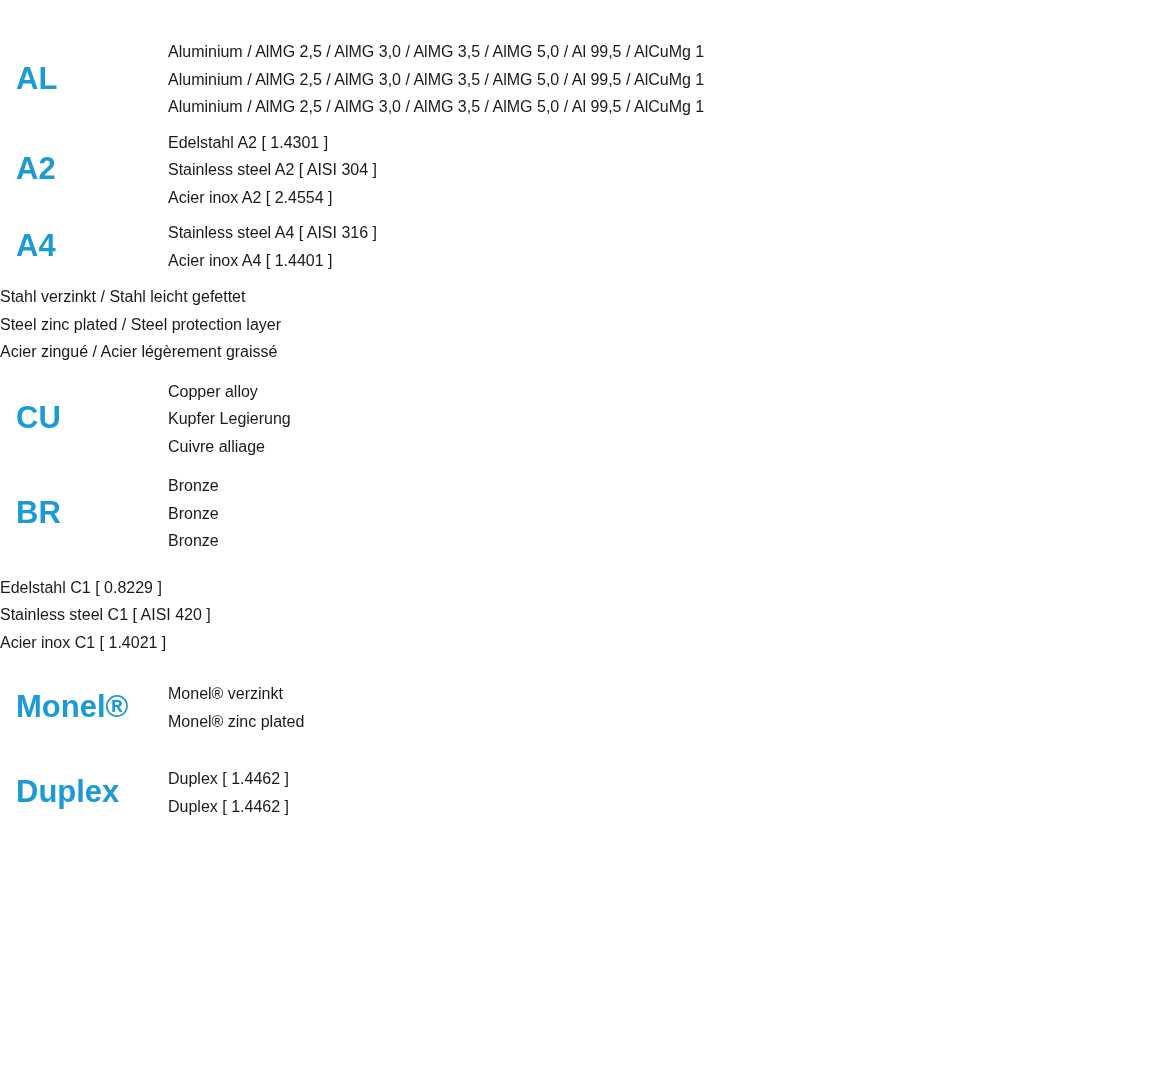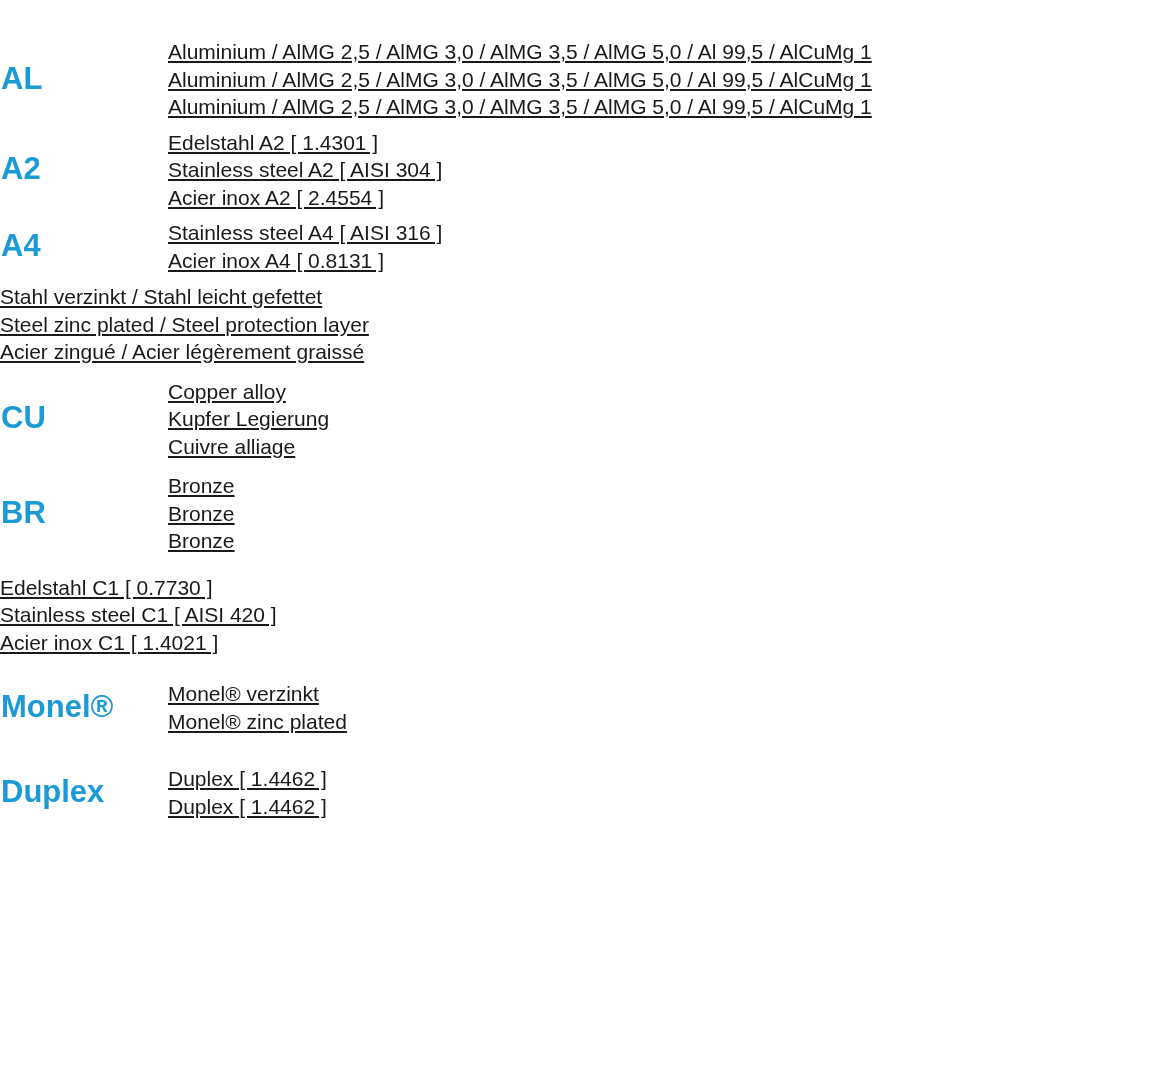--- a/index.html
+++ b/index.html
@@ -21,36 +21,35 @@
     padding-top: 38px;
     box-sizing: border-box;
   }
   .row {
     display: flex;
     align-items: center;
     width: 100%;
   }
   .code {
     flex: 0 0 168px;
-    padding-left: 1px;
+    padding-left: 16px;
     box-sizing: border-box;
     color: #1c9ad6;
     font-size: 31px;
     font-weight: bold;
     line-height: 1.05;
     letter-spacing: 0px;
     white-space: nowrap;
   }
   .desc {
     flex: 1 1 auto;
-    font-size: 21px;
+    font-size: 16px;
     line-height: 27.5px;
     color: #1a1a1a;
     white-space: nowrap;
-    text-decoration: underline;
   }
   .desc .line {
     display: block;
   }
   
   .row-al   { margin-bottom: 8px; }
   .row-a2   { margin-bottom: 8px; }
   .row-a4   { margin-bottom: 9px; }
   .row-st   { margin-bottom: 12px; }
   .row-cu   { margin-bottom: 12px; }
@@ -79,21 +78,21 @@
       <span class="line">Edelstahl A2 [ 1.4301 ]</span>
       <span class="line">Stainless steel A2 [ AISI 304 ]</span>
       <span class="line">Acier inox A2  [ 2.4554 ]</span>
     </div>
   </div>
 
   <div class="row row-a4">
     <div class="code">A4</div>
     <div class="desc">
       <span class="line">Stainless steel A4 [ AISI 316 ]</span>
-      <span class="line">Acier inox A4 [ 0.8131 ]</span>
+      <span class="line">Acier inox A4 [ 1.4401 ]</span>
     </div>
   </div>
 
   <div class="row row-st">
     <div class="desc">
       <span class="line">Stahl verzinkt / Stahl leicht gefettet</span>
       <span class="line">Steel zinc plated / Steel protection layer</span>
       <span class="line">Acier zingué / Acier légèrement graissé</span>
     </div>
   </div>
@@ -111,21 +110,21 @@
     <div class="code">BR</div>
     <div class="desc">
       <span class="line">Bronze</span>
       <span class="line">Bronze</span>
       <span class="line">Bronze</span>
     </div>
   </div>
 
   <div class="row row-c1">
     <div class="desc">
-      <span class="line">Edelstahl C1 [ 0.7730 ]</span>
+      <span class="line">Edelstahl C1 [ 0.8229 ]</span>
       <span class="line">Stainless steel C1 [ AISI 420 ]</span>
       <span class="line">Acier inox C1 [ 1.4021 ]</span>
     </div>
   </div>
 
   <div class="row row-monel">
     <div class="code">Monel®</div>
     <div class="desc">
       <span class="line">Monel® verzinkt</span>
       <span class="line">Monel® zinc plated</span>

